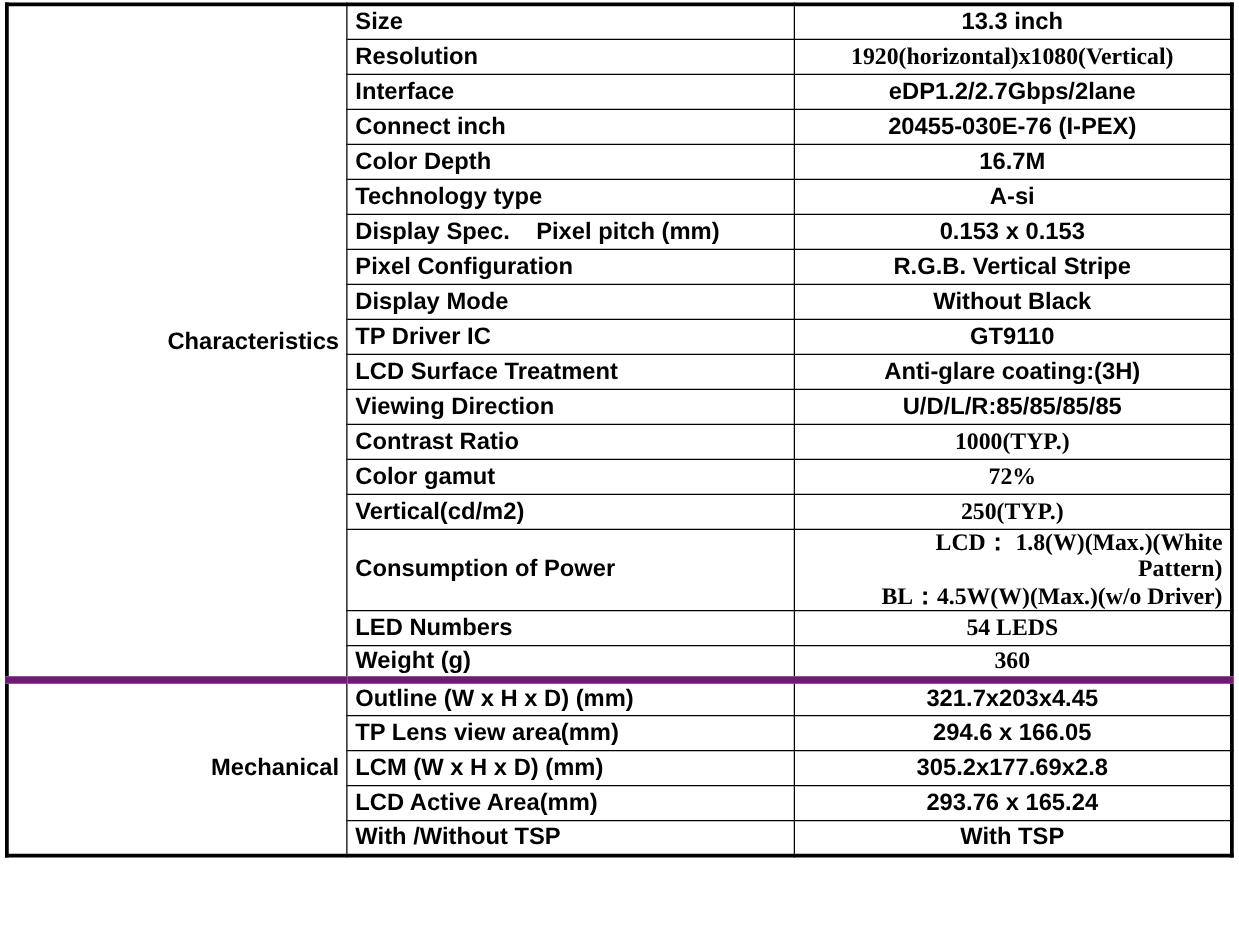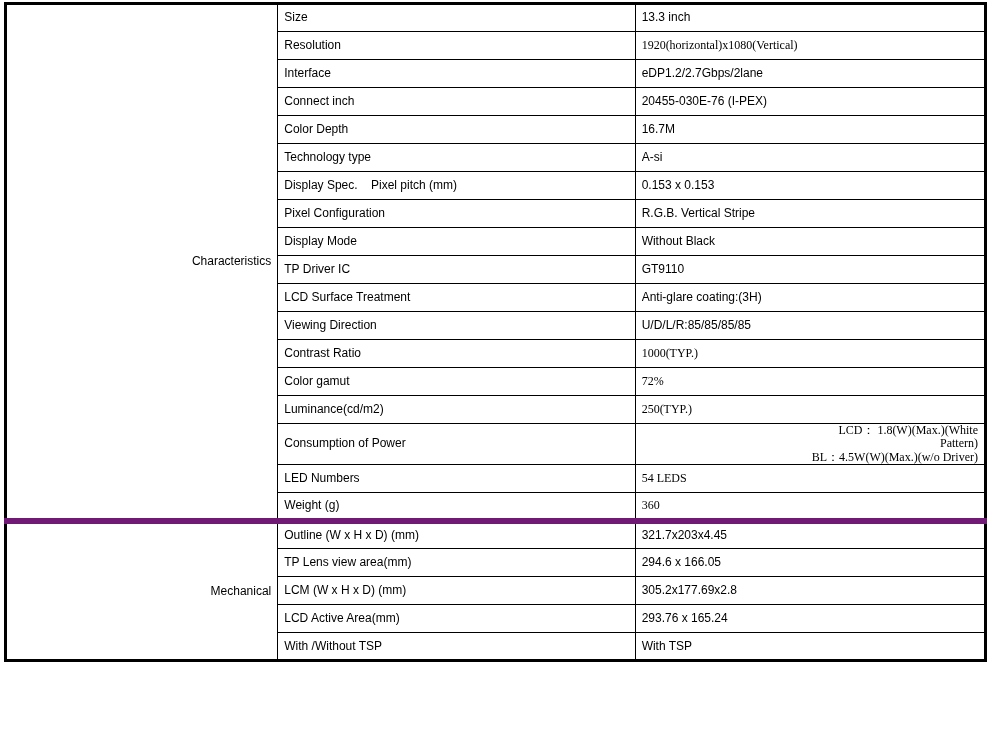--- a/index.html
+++ b/index.html
@@ -22,37 +22,39 @@
   }
   table.spec-table {
     border-collapse: collapse;
     width: 983px;
     table-layout: fixed;
     border: 3px solid #000;
   }
   table.spec-table td {
     border: 1px solid #000;
     padding: 0 6px;
-    font-size: 12px;
+    font-size: 19px;
     line-height: 1.12;
     vertical-align: middle;
     height: 28px;
     box-sizing: border-box;
+    font-weight: bold;
   }
   .col-group {
     width: 272px;
     text-align: right;
     font-size: 19px;
   }
   .col-label {
     width: 357px;
     text-align: left;
   }
   .col-value {
     width: 350px;
+    text-align: center;
   }
   
   tr.section-start > td {
     border-top: 6px solid #701a75;
   }
   
   .serif {
     font-family: "Liberation Serif", serif;
     font-size: 20px;
   }
@@ -124,21 +126,21 @@
         </tr>
         <tr>
           <td class="col-label label-wide-gap">Contrast Ratio</td>
           <td class="col-value serif">1000(TYP.)</td>
         </tr>
         <tr>
           <td class="col-label label-wide-gap">Color gamut</td>
           <td class="col-value serif">72%</td>
         </tr>
         <tr>
-          <td class="col-label label-wide-gap">Luminance(cd/m2)</td>
+          <td class="col-label label-wide-gap">Vertical(cd/m2)</td>
           <td class="col-value serif">250(TYP.)</td>
         </tr>
         <tr>
           <td class="col-label label-wide-gap">Consumption of Power</td>
           <td class="power-cell">
             <div>LCD： 1.8(W)(Max.)(White</div>
             <div>Pattern)</div>
             <div>BL：4.5W(W)(Max.)(w/o Driver)</div>
           </td>
         </tr>

